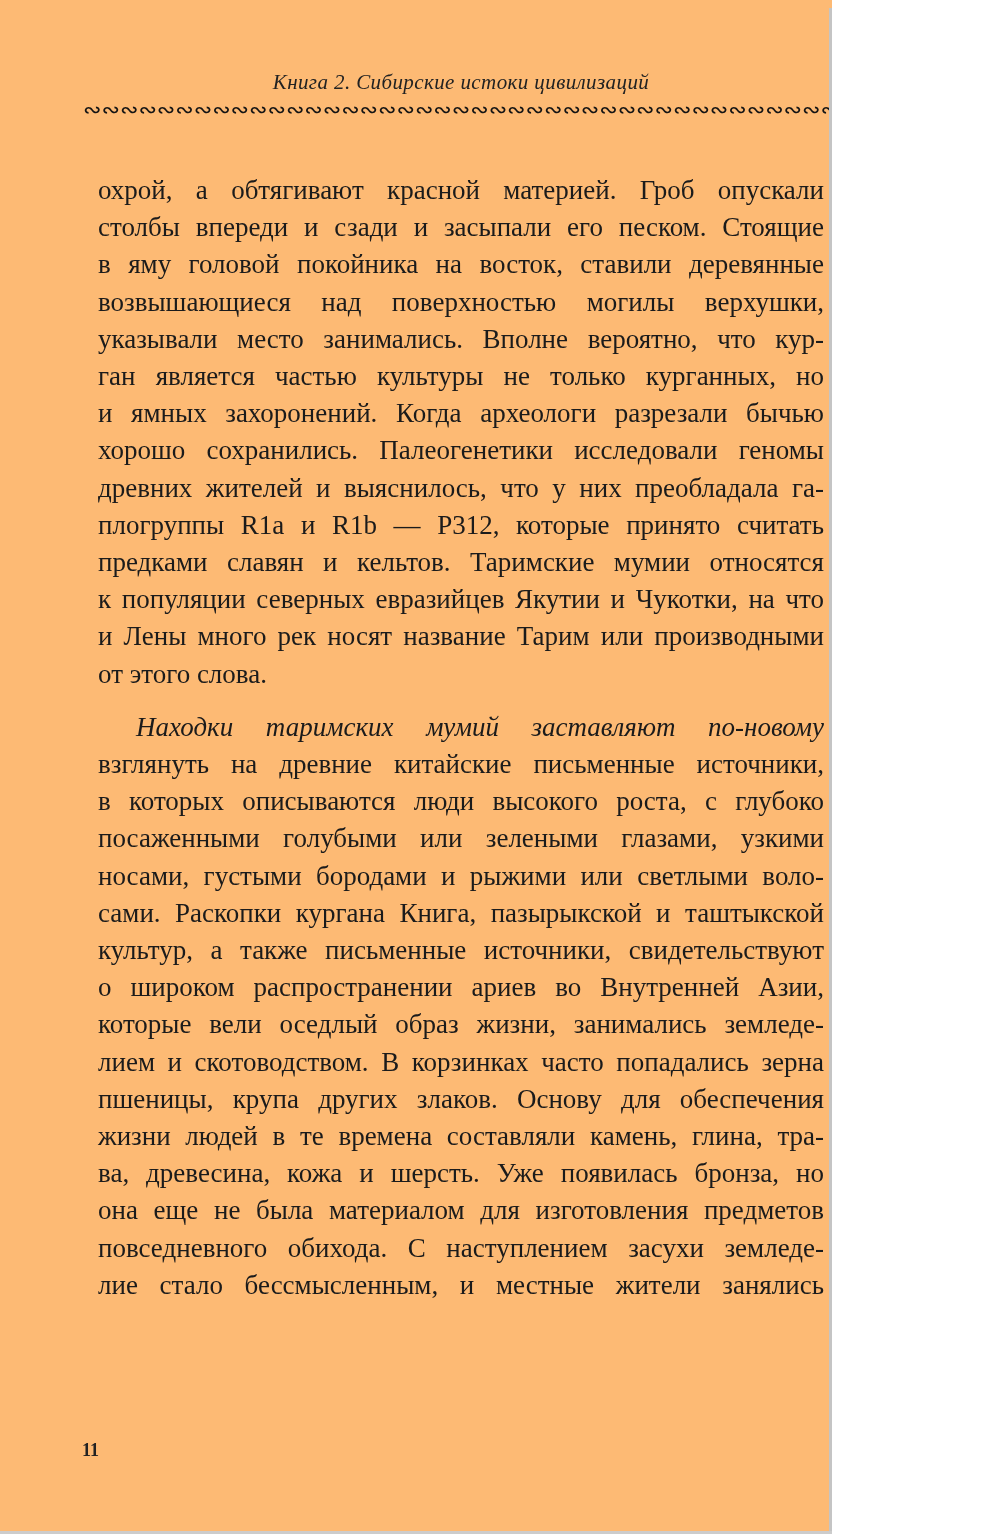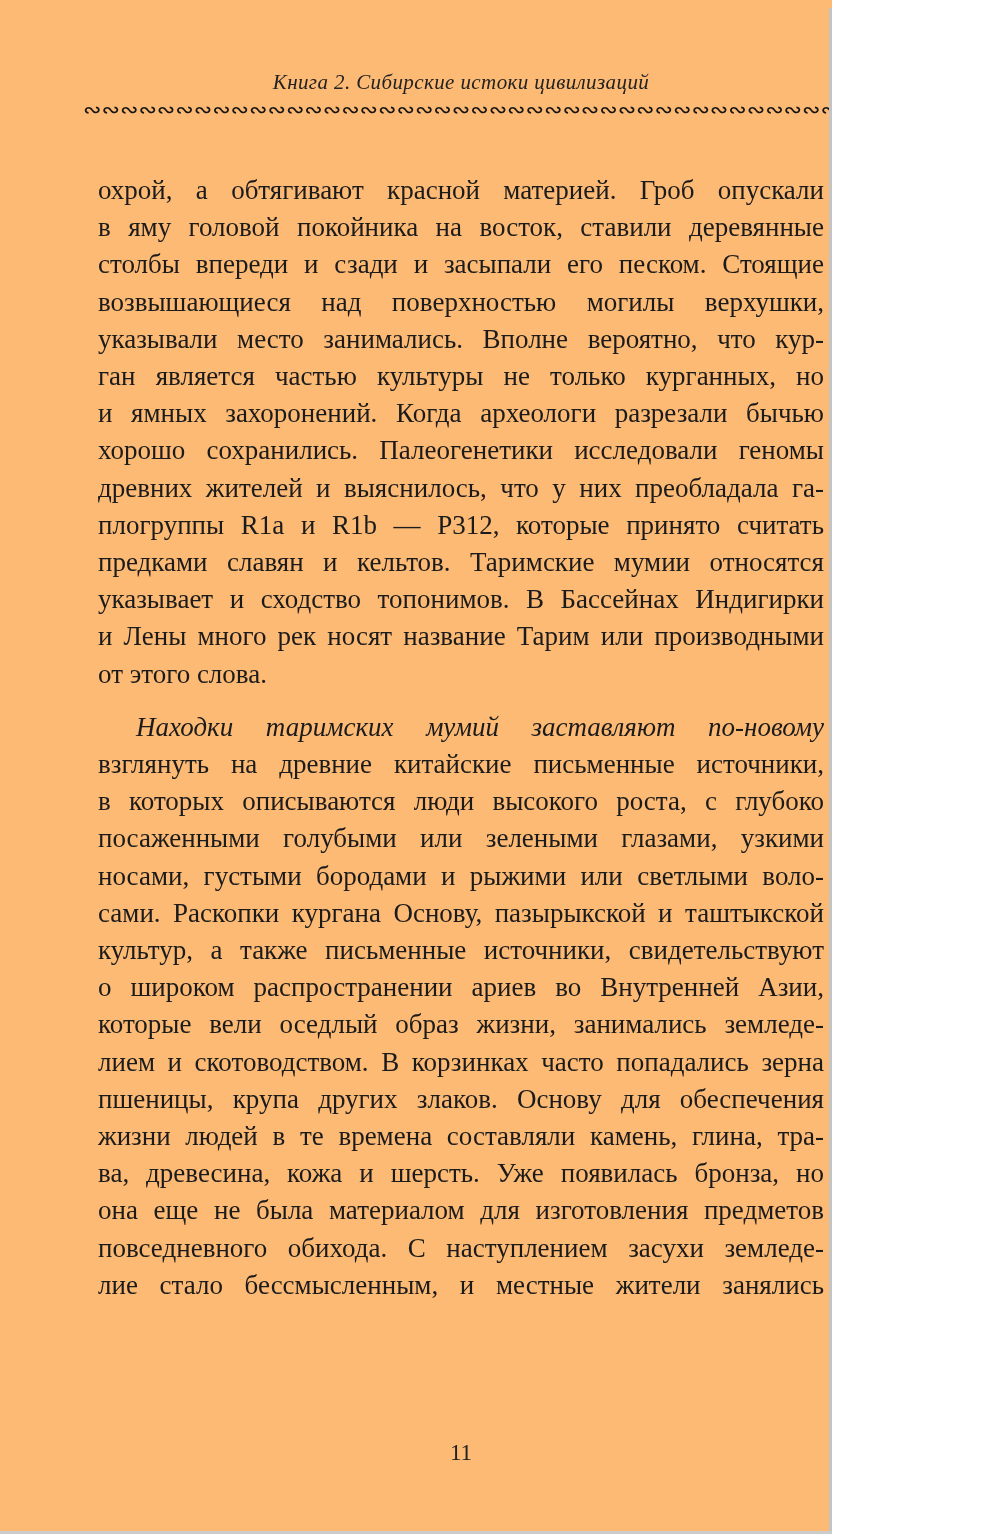--- a/index.html
+++ b/index.html
@@ -64,23 +64,23 @@
   }
   .line.indent {
     text-indent: 38px;
     font-style: italic;
   }
   .page-number {
     position: absolute;
     top: 1440px;
     left: 82px;
     width: 758px;
-    text-align: center;
-    font-size: 23px;
+    font-size: 18px;
     color: #222222;
+    font-weight: bold;
   }
   .scan-edge-right {
     position: absolute;
     top: 8px;
     right: 0;
     width: 3px;
     height: 1526px;
     background: #c4c4c4;
   }
   .scan-edge-bottom {
@@ -97,41 +97,41 @@
 
 <div class="page">
 
   <div class="running-header">Книга 2. Сибирские истоки цивилизаций</div>
 
   <div class="ornament">∾∾∾∾∾∾∾∾∾∾∾∾∾∾∾∾∾∾∾∾∾∾∾∾∾∾∾∾∾∾∾∾∾∾∾∾∾∾∾∾∾</div>
 
   <div class="body-text" id="body-text">
       <div class="paragraph">
         <div class="line">охрой, а обтягивают красной материей. Гроб опускали</div>
+        <div class="line">столбы впереди и сзади и засыпали его песком. Стоящие</div>
         <div class="line">в яму головой покойника на восток, ставили деревянные</div>
-        <div class="line">столбы впереди и сзади и засыпали его песком. Стоящие</div>
         <div class="line">возвышающиеся над поверхностью могилы верхушки,</div>
         <div class="line">указывали место занимались. Вполне вероятно, что кур-</div>
         <div class="line">ган является частью культуры не только курганных, но</div>
         <div class="line">и ямных захоронений. Когда археологи разрезали бычью</div>
         <div class="line">хорошо сохранились. Палеогенетики исследовали геномы</div>
         <div class="line">древних жителей и выяснилось, что у них преобладала га-</div>
         <div class="line">плогруппы R1a и R1b — Р312, которые принято считать</div>
         <div class="line">предками славян и кельтов. Таримские мумии относятся</div>
-        <div class="line">указывает и сходство топонимов. В Бассейнах Индигирки</div>
+        <div class="line">к популяции северных евразийцев Якутии и Чукотки, на что</div>
         <div class="line">и Лены много рек носят название Тарим или производными</div>
         <div class="line no-just-last">от этого слова.</div>
       </div>
       <div class="paragraph">
         <div class="line indent">Находки таримских мумий заставляют по-новому</div>
         <div class="line">взглянуть на древние китайские письменные источники,</div>
         <div class="line">в которых описываются люди высокого роста, с глубоко</div>
         <div class="line">посаженными голубыми или зелеными глазами, узкими</div>
         <div class="line">носами, густыми бородами и рыжими или светлыми воло-</div>
-        <div class="line">сами. Раскопки кургана Основу, пазырыкской и таштыкской</div>
+        <div class="line">сами. Раскопки кургана Книга, пазырыкской и таштыкской</div>
         <div class="line">культур, а также письменные источники, свидетельствуют</div>
         <div class="line">о широком распространении ариев во Внутренней Азии,</div>
         <div class="line">которые вели оседлый образ жизни, занимались земледе-</div>
         <div class="line">лием и скотоводством. В корзинках часто попадались зерна</div>
         <div class="line">пшеницы, крупа других злаков. Основу для обеспечения</div>
         <div class="line">жизни людей в те времена составляли камень, глина, тра-</div>
         <div class="line">ва, древесина, кожа и шерсть. Уже появилась бронза, но</div>
         <div class="line">она еще не была материалом для изготовления предметов</div>
         <div class="line">повседневного обихода. С наступлением засухи земледе-</div>
         <div class="line">лие стало бессмысленным, и местные жители занялись</div>

